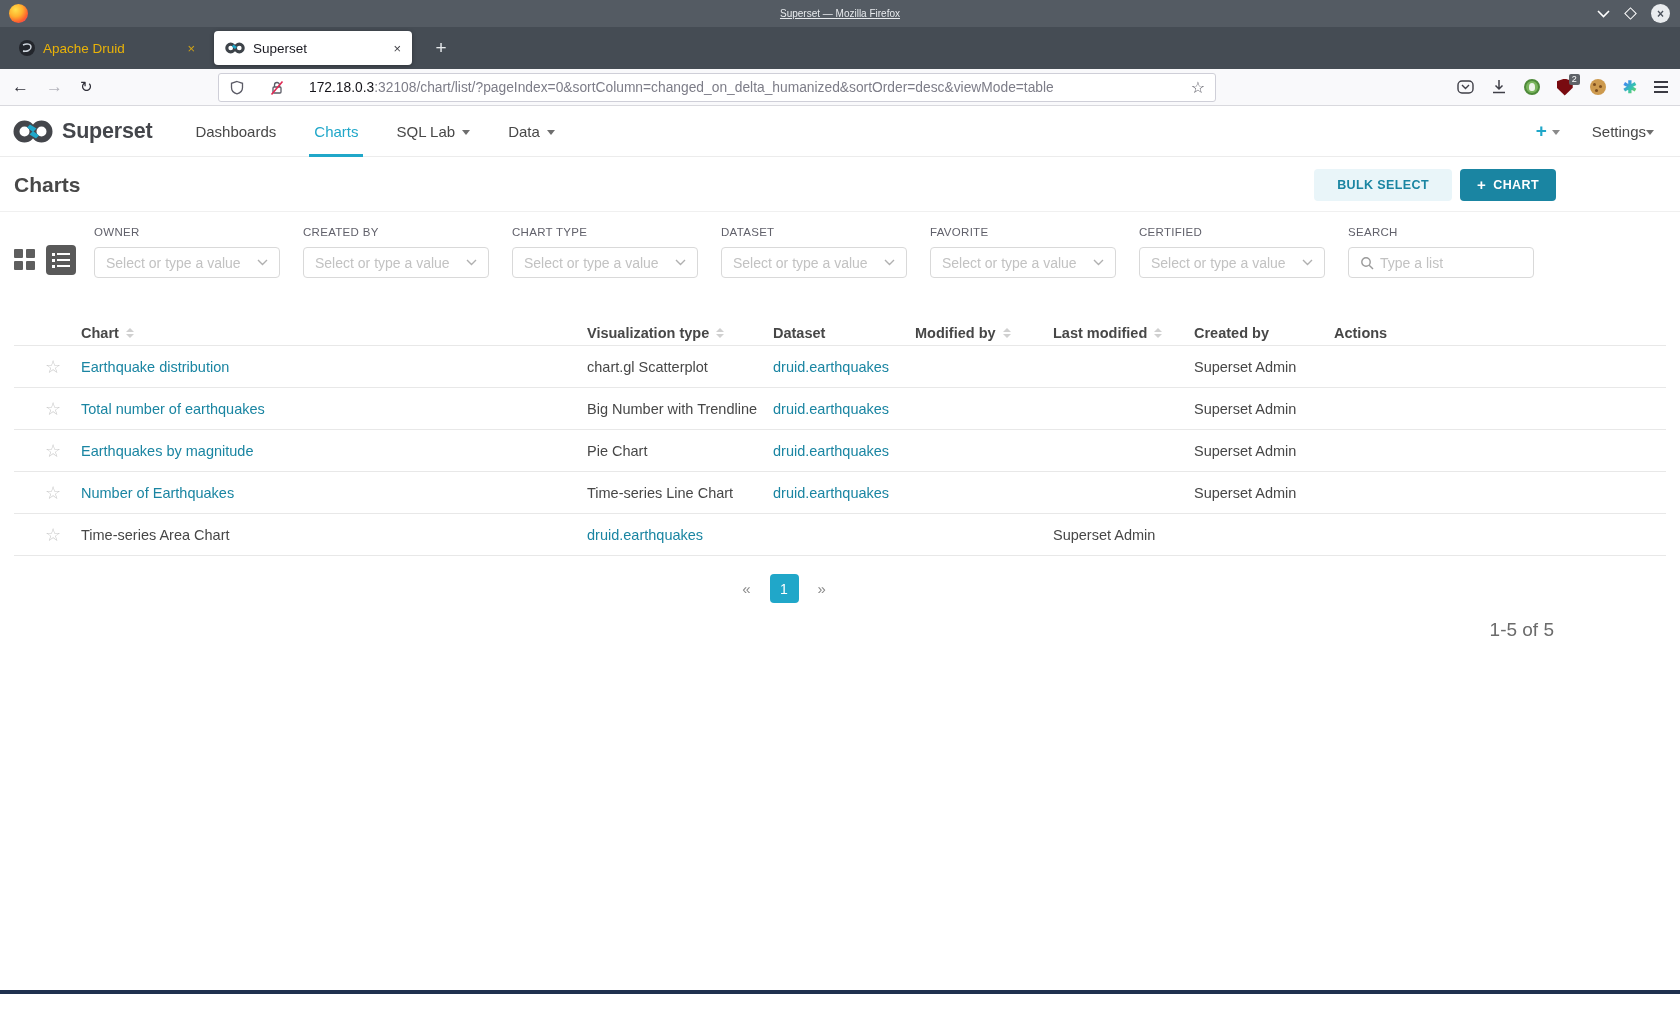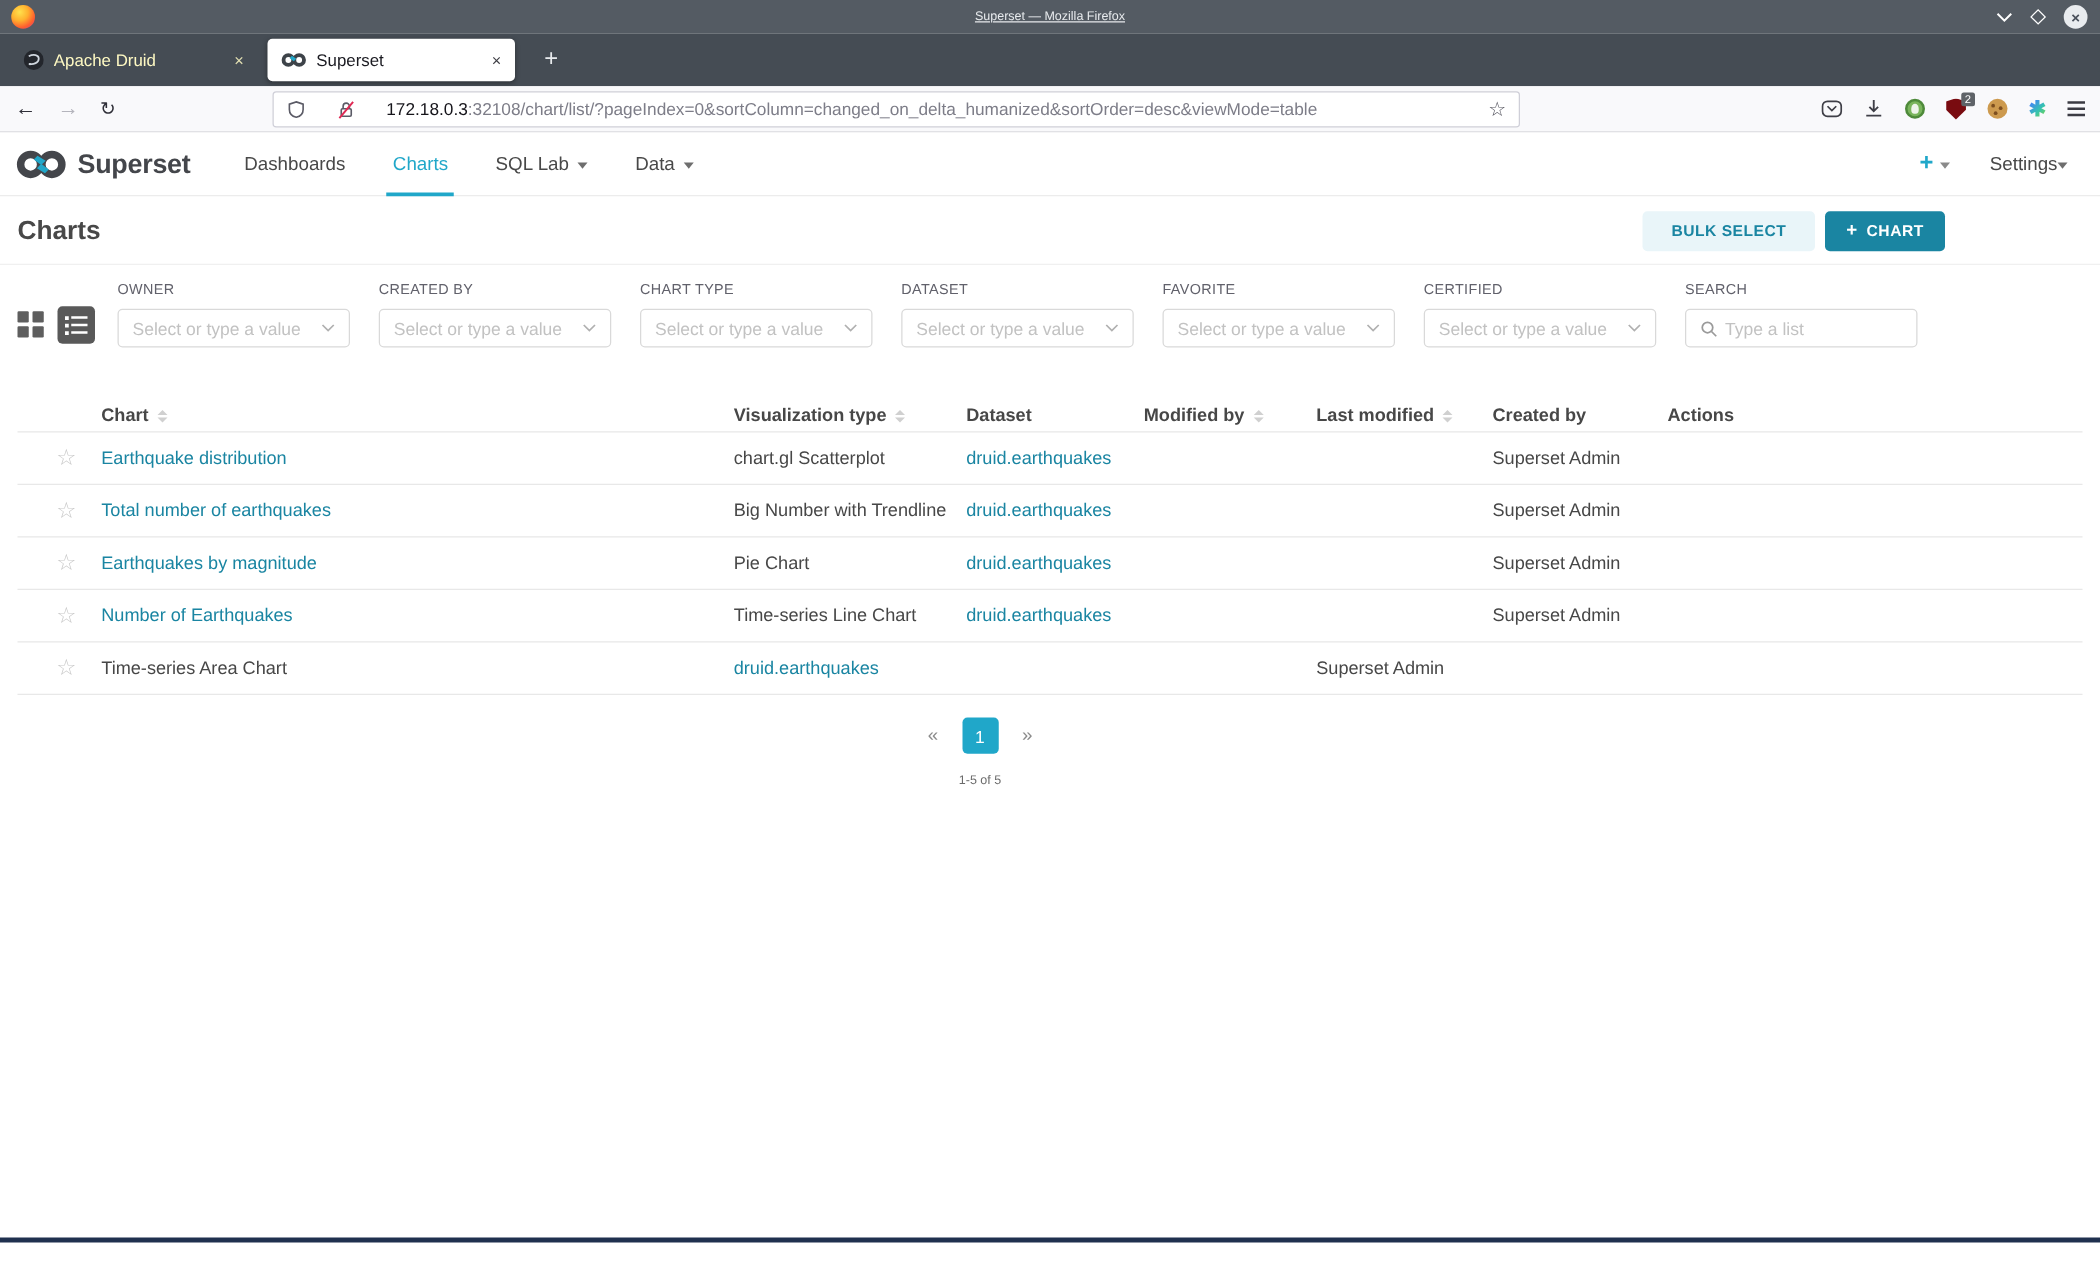--- a/index.html
+++ b/index.html
@@ -12,21 +12,21 @@
              background:radial-gradient(circle at 35% 30%, #ffe14d 0%, #ffb02e 38%, #ff5f2e 68%, #d13790 100%); }
   .win-title { flex:1; text-align:center; color:#e7eaed; font-size:10px;text-decoration:underline; }
   .win-controls { position:absolute; right:10px; top:0; height:27px; display:flex; align-items:center; gap:16px; }
   .wc-diamond { width:9px; height:9px; border:1.5px solid #fff; transform:rotate(45deg); }
   .wc-close { width:19px; height:19px; border-radius:50%; background:#e9ecef; color:#4a515c; font-size:12px; font-weight:bold;
               display:flex; align-items:center; justify-content:center; line-height:1; }
 
   
   .tabbar { position:absolute; top:27px; left:0; right:0; height:42px; background:#454c54; }
   .tab { position:absolute; top:4px; height:34px; border-radius:4px; display:flex; align-items:center; padding:0 11px; font-size:13.5px; gap:8px; }
-  .tab-inactive { left:8px; width:198px; color:#fef9c3;justify-content:space-between; }
+  .tab-inactive { left:8px; width:198px; color:#eab308;justify-content:space-between; }
   .tab-active { left:214px; width:198px; background:#fff; color:#1a1a21; box-shadow:0 1px 4px rgba(0,0,0,.35); }
   .tab-title { flex:1; white-space:nowrap; overflow:hidden; }
   .tab-close { font-size:13px; opacity:.85; }
   .newtab-btn { position:absolute; left:428px; top:8px; width:26px; height:26px; color:#e7eaed; font-size:19px;
                 display:flex; align-items:center; justify-content:center; border-radius:3px; }
 
   
   .toolbar { position:absolute; top:69px; left:0; right:0; height:37px; background:#f9f9fb; border-bottom:1px solid #d9d9de; }
   .nav-btns { position:absolute; left:12px; top:0; height:36px; display:flex; align-items:center; gap:17px; font-size:17px; }
   .nb-back { color:#2f2f38; } .nb-fwd { color:#b4b4bc; } .nb-reload { color:#2f2f38; font-size:15px; }
@@ -102,21 +102,21 @@
   .td { font-size:14.5px; color:#474747; white-space:nowrap; overflow:hidden; }
   .td-star { padding-left:31px; }
   .rowstar { font-size:18px; color:#c9c9c9; line-height:1; }
   .lnk { color:#1a85a2; text-decoration:none; }
 
   
   .pag { position:absolute; top:574px; left:14px; width:1540px; display:flex; justify-content:center; align-items:center; gap:19px; }
   .pag-arrow { color:#8b8b8b; font-size:15px; }
   .pag-page { width:29px; height:29px; background:#20a7c9; border-radius:4px; color:#fff; font-size:14px;
               display:flex; align-items:center; justify-content:center; }
-  .pag-summary { position:absolute; top:619px; left:14px; width:1540px; text-align:center; color:#6b6b6b; font-size:10px; }
+  .pag-summary { position:absolute; top:619px; left:14px; width:1540px; text-align:right; color:#6b6b6b; font-size:19px; }
 
   .bottom-bar { position:absolute; top:990px; left:0; width:100%; height:4px; background:#20314f; }
 </style>
 </head>
 <body>
 
 <div class="titlebar">
   <span class="ff-logo"></span>
   <span class="win-title">Superset — Mozilla Firefox</span>
   <span class="win-controls">

